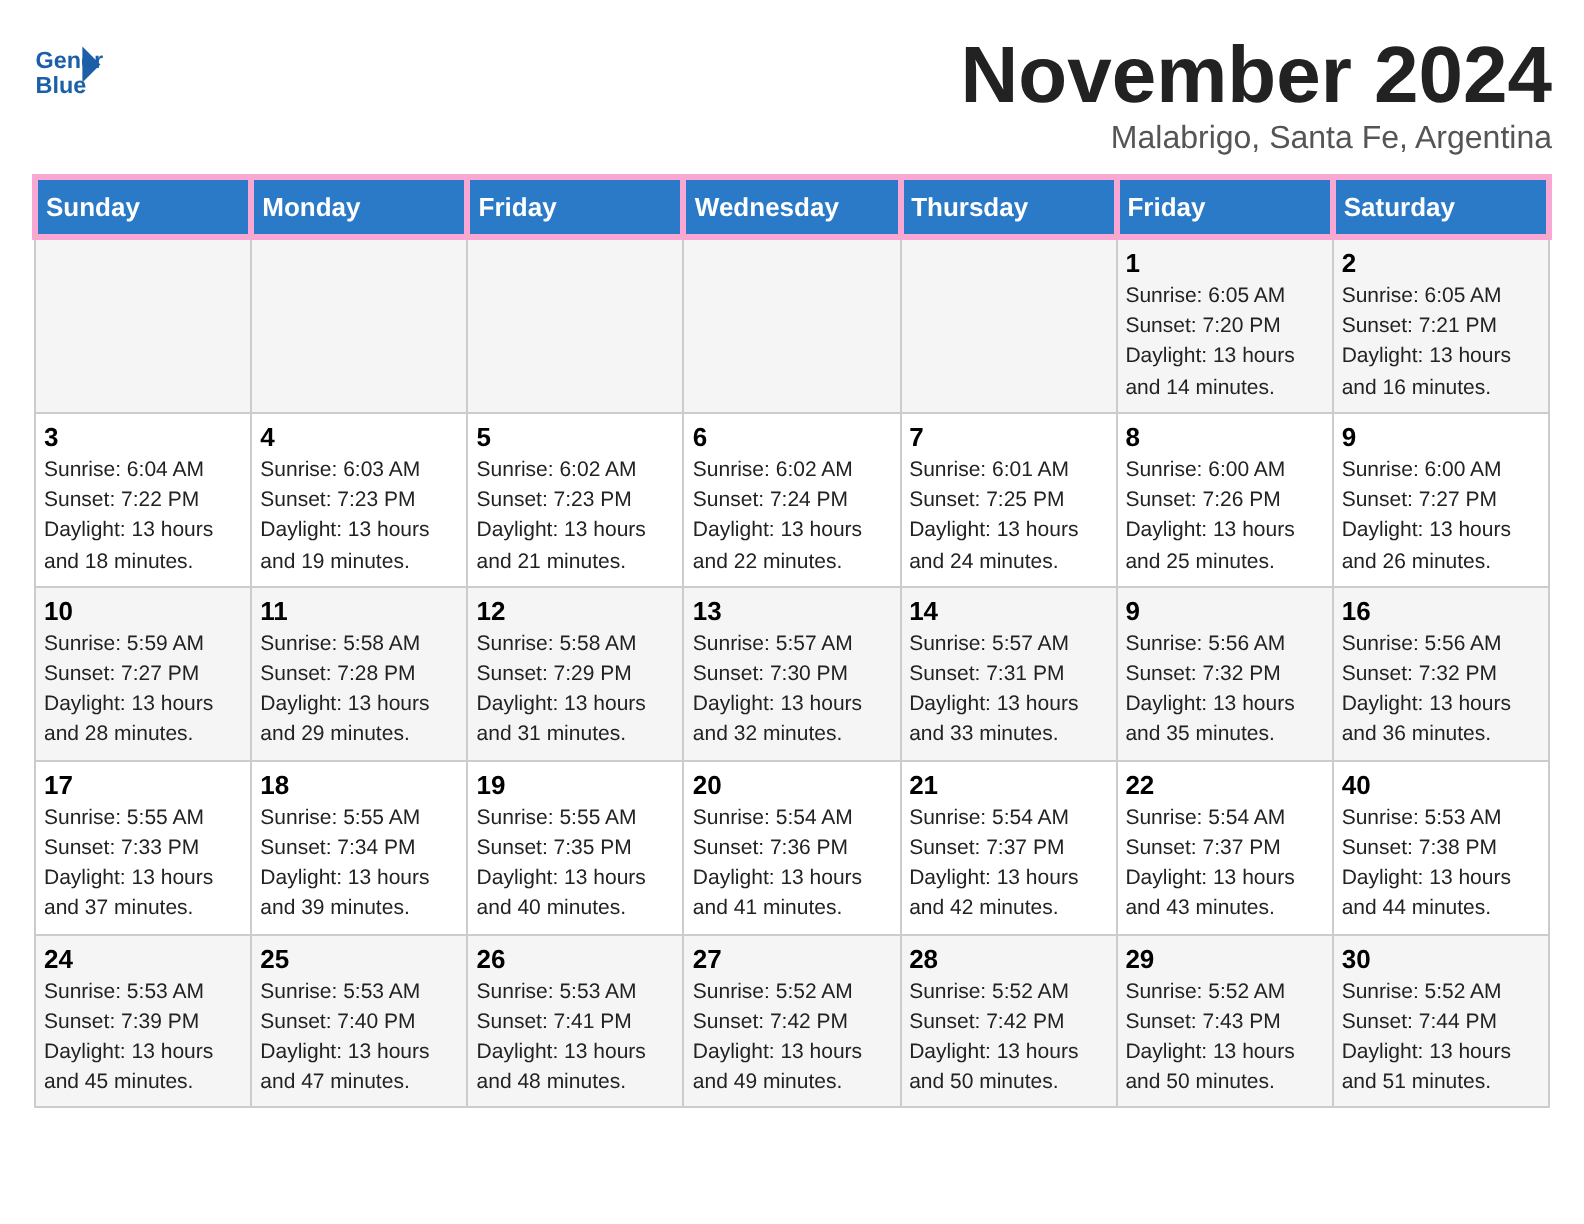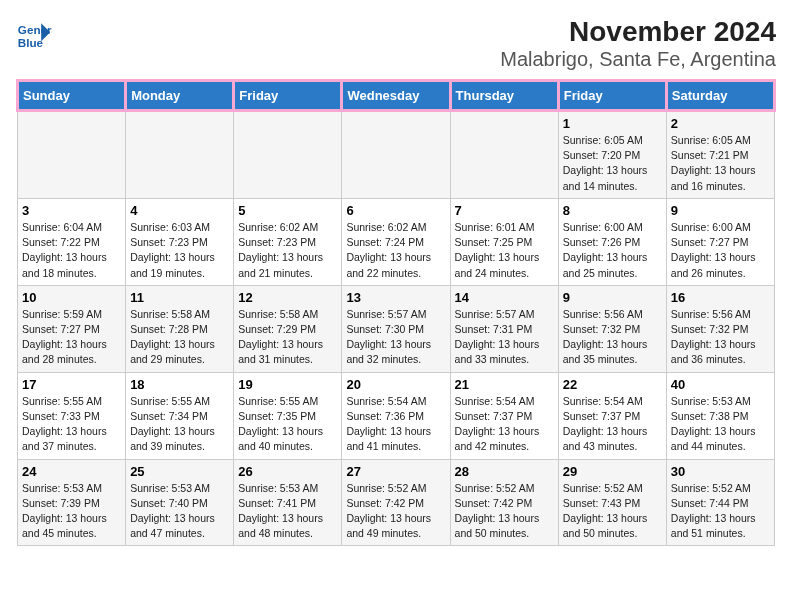--- a/index.html
+++ b/index.html
@@ -22,26 +22,26 @@
       gap: 4px;
     }
     .logo-icon {
       width: 36px;
       height: 36px;
     }
     .title-area {
       text-align: right;
     }
     .month-title {
-      font-size: 28px;
+      font-size: 40px;
       font-weight: bold;
       color: #222;
     }
     .location-title {
-      font-size: 20px;
+      font-size: 16px;
       color: #555;
     }
     table {
       width: 100%;
       border-collapse: collapse;
       font-size: 11px;
     }
     thead tr th {
       background-color: #2a7ac7;
       color: #fff;

